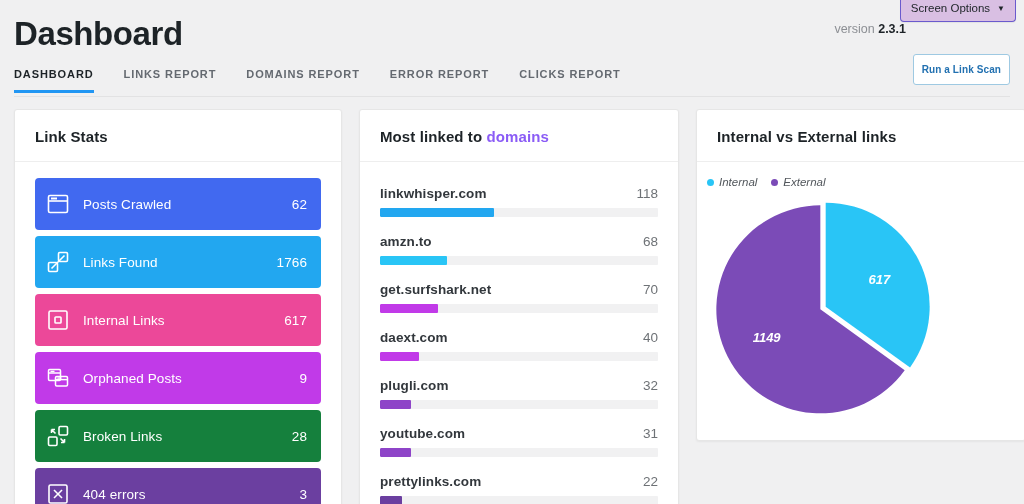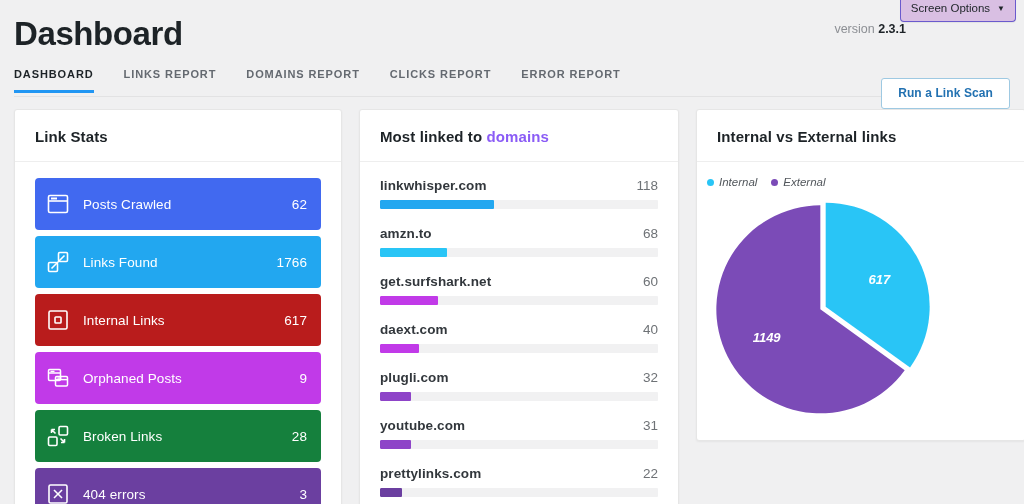--- a/index.html
+++ b/index.html
@@ -96,29 +96,29 @@
     left: 14px;
     right: 14px;
     top: 96px;
     height: 1px;
     background: #e2e2e3;
   }
 
   .run-scan {
     position: absolute;
     right: 14px;
-    top: 78px;
+    top: 54px;
     background: #ffffff;
     border: 1px solid #9ec9e2;
     border-radius: 3px;
     color: #2271b1;
-    font-size: 12px;
+    font-size: 10px;
     font-weight: 700;
     letter-spacing: 0.1px;
-    padding: 8px 16px;
+    padding: 8px 8px;
     cursor: pointer;
     line-height: 13px;
   }
 
   
   .cards {
     position: absolute;
     left: 14px;
     top: 109px;
     right: 14px;
@@ -181,20 +181,21 @@
   }
 
   
   .domain-item { margin-bottom: 17px; }
   .domain-item:last-child { margin-bottom: 0; }
   .domain-top {
     display: flex;
     justify-content: space-between;
     align-items: baseline;
     margin-bottom: 7px;
+    margin-top: 8px;
   }
   .domain-name {
     font-size: 13.5px;
     font-weight: 700;
     color: #32373c;
     letter-spacing: 0.1px;
   }
   .domain-count {
     font-size: 13.5px;
     color: #6e7276;
@@ -249,22 +250,22 @@
   <span>version</span>
   <span class="num">2.3.1</span>
 </div>
 
 <div class="tab-rule"></div>
 
 <nav class="tabs">
   <div class="tab active">DASHBOARD</div>
   <div class="tab">LINKS REPORT</div>
   <div class="tab">DOMAINS REPORT</div>
+  <div class="tab">ERROR REPORT</div>
   <div class="tab">CLICKS REPORT</div>
-  <div class="tab">ERROR REPORT</div>
 </nav>
 
 <button class="run-scan">Run a Link Scan</button>
 
 <div class="cards">
 
   <section class="card card-link-stats">
     <div class="card-head">Link Stats</div>
     <div class="card-body">
 
@@ -285,21 +286,21 @@
           <svg width="24" height="24" viewBox="0 0 24 24" fill="none" stroke="#fff" stroke-width="1.6">
             <rect x="2.5" y="12.5" width="9" height="9" rx="1.2"></rect>
             <rect x="12.5" y="2.5" width="9" height="9" rx="1.2"></rect>
             <line x1="5.5" y1="18.5" x2="18.5" y2="5.5"></line>
           </svg>
         </span>
         <span class="stat-label">Links Found</span>
         <span class="stat-value">1766</span>
       </div>
 
-      <div class="stat-row" style="background: #b91c1c;">
+      <div class="stat-row" style="background: #ec4899;">
         <span class="stat-icon">
           <svg width="24" height="24" viewBox="0 0 24 24" fill="none" stroke="#fff" stroke-width="1.6">
             <rect x="3" y="3" width="18" height="18" rx="1.5"></rect>
             <rect x="9" y="9" width="6" height="6" rx="0.8"></rect>
           </svg>
         </span>
         <span class="stat-label">Internal Links</span>
         <span class="stat-value">617</span>
       </div>
 
@@ -368,21 +369,21 @@
           <span class="domain-count">68</span>
         </div>
         <div class="domain-track">
           <div class="domain-fill" style="width: 24%; background: rgb(41, 197, 246);"></div>
         </div>
       </div>
 
       <div class="domain-item">
         <div class="domain-top">
           <span class="domain-name">get.surfshark.net</span>
-          <span class="domain-count">60</span>
+          <span class="domain-count">70</span>
         </div>
         <div class="domain-track">
           <div class="domain-fill" style="width: 21%; background: rgb(193, 58, 232);"></div>
         </div>
       </div>
 
       <div class="domain-item">
         <div class="domain-top">
           <span class="domain-name">daext.com</span>
           <span class="domain-count">40</span>

